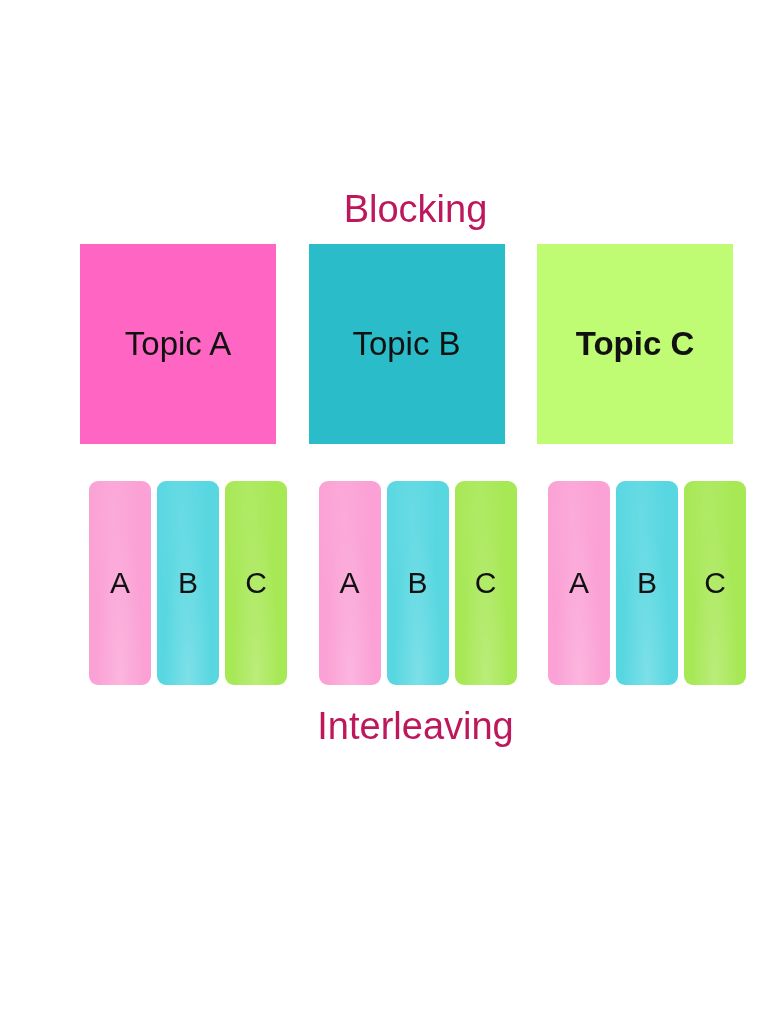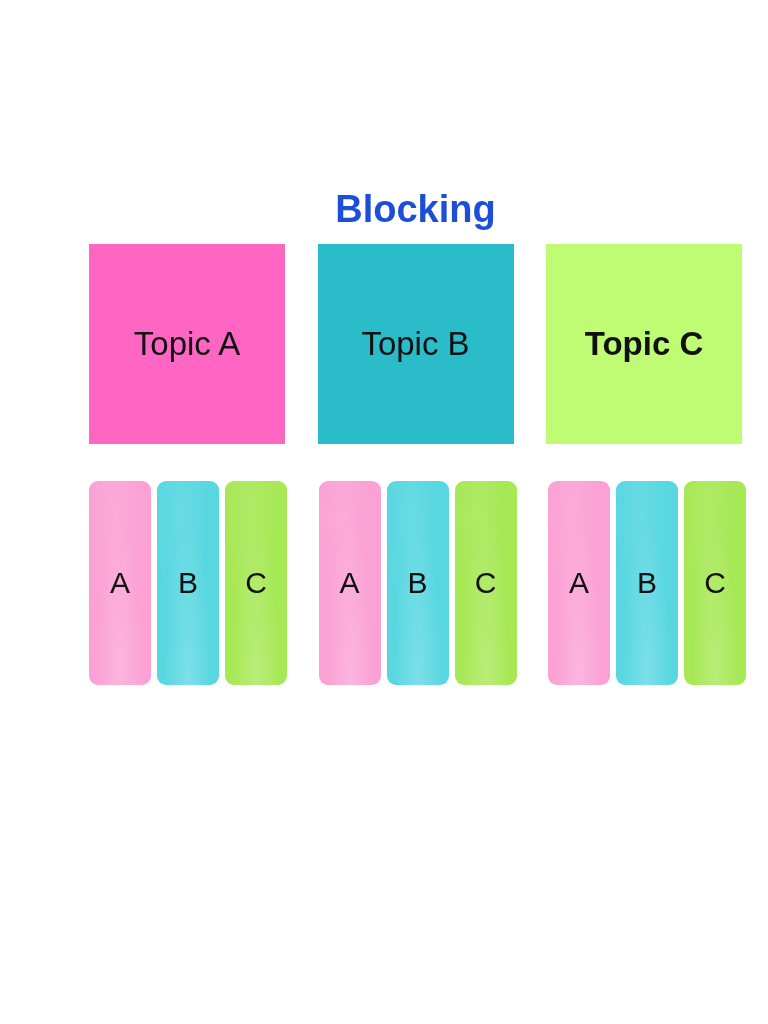--- a/index.html
+++ b/index.html
@@ -16,30 +16,30 @@
     color: #000000;
     overflow: hidden;
   }
   .title {
     position: absolute;
     left: 89px;
     width: 653px;
     margin: 0;
     text-align: center;
     font-size: 38px;
-    font-weight: 700;
+    font-weight: 400;
     line-height: 1;
-    color: #1d4ed8;
+    color: #be185d;
   }
   .title-blocking { top: 190px; }
   .title-interleaving { top: 707px; }
 
   .squares-row {
     position: absolute;
-    left: 89px;
+    left: 80px;
     top: 244px;
     width: 653px;
     display: flex;
     justify-content: space-between;
   }
   .square {
     width: 196px;
     height: 200px;
     display: flex;
     align-items: center;
@@ -129,14 +129,15 @@
       <div class="bar" style="background-color: rgb(88, 215, 225);">
         <span>B</span>
       </div>
       <div class="bar" style="background-color: rgb(167, 232, 85);">
         <span>C</span>
       </div>
     </div>
 
   </div>
 
+  <h1 class="title title-interleaving">Interleaving</h1>
 
 </div>
 
 </body></html>

